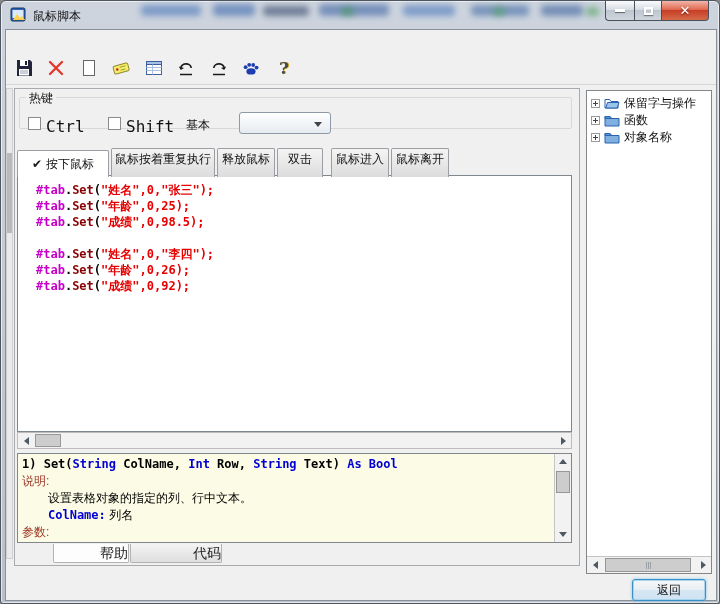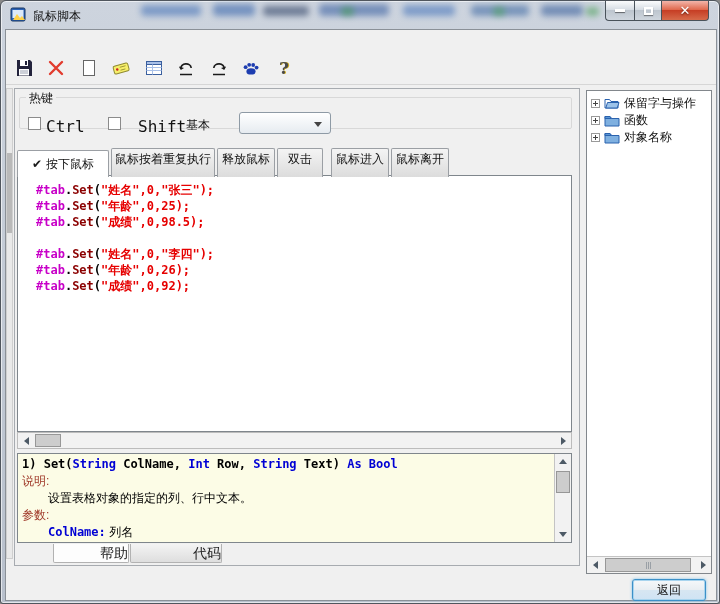--- a/index.html
+++ b/index.html
@@ -209,21 +209,21 @@
       <div class="thumb"></div>
     </div>
 
     <div class="leftpane">
 
       <div class="groupbox">
         <span class="group-label">热键</span>
         <span class="cb" style="left:8px;top:19px;"></span>
         <span class="cb-label" style="left:26px;top:19px;">Ctrl</span>
         <span class="cb" style="left:88px;top:19px;"></span>
-        <span class="cb-label" style="left:106px;top:19px;margin-left:12px;">Shift</span>
+        <span class="cb-label" style="left:106px;top:19px;">Shift</span>
         <span class="mode-label" style="left:166px;top:19px;">基本</span>
         <div class="combo" style="left:219px;top:14px;">
           <span class="varea"></span>
           <span class="arrow"></span>
         </div>
       </div>
 
       <div class="tabstrip"><div class="tab active" style="width: 92px;"><span class="chk">✔</span><span>按下鼠标</span></div><div class="tab" style="width: 104px;"><span>鼠标按着重复执行</span></div><div class="tab" style="width: 58px;"><span>释放鼠标</span></div><div class="tab" style="width: 46px;"><span>双击</span></div><div class="tab" style="width: 58px; margin-left: 6px;"><span>鼠标进入</span></div><div class="tab" style="width: 58px;"><span>鼠标离开</span></div></div>
 
       <div class="editor">
@@ -246,22 +246,22 @@
         <span class="sb-btn" style="right:0;top:0;">
             <span class="tri-r"></span>
           </span>
       </div>
 
       <div class="helppanel">
         <div class="helpbody">
             <div class="hl first"><span style="color: rgb(0, 0, 0);">1) Set(</span><span style="color: rgb(0, 0, 212);">String</span><span style="color: rgb(0, 0, 0);"> ColName, </span><span style="color: rgb(0, 0, 212);">Int</span><span style="color: rgb(0, 0, 0);"> Row, </span><span style="color: rgb(0, 0, 212);">String</span><span style="color: rgb(0, 0, 0);"> Text) </span><span style="color: rgb(0, 0, 212);">As Bool</span></div>
             <div class="hl"><span style="color: rgb(160, 58, 42);">说明:</span></div>
             <div class="hl indent"><span style="color: rgb(0, 0, 0);">设置表格对象的指定的列、行中文本。</span></div>
+            <div class="hl indent"><span class="b" style="color: rgb(0, 0, 212);">ColName:</span><span style="color: rgb(0, 0, 0);"> 列名</span></div>
             <div class="hl"><span style="color: rgb(160, 58, 42);">参数:</span></div>
-            <div class="hl indent"><span class="b" style="color: rgb(0, 0, 212);">ColName:</span><span style="color: rgb(0, 0, 0);"> 列名</span></div>
           </div>
         <div class="hvscroll">
           <span class="sb-btn" style="left:0;top:0;width:16px;">
               <span class="tri-u"></span>
             </span>
           <span class="sb-thumb"></span>
           <span class="sb-btn" style="left:0;bottom:0;width:16px;">
               <span class="tri-d"></span>
             </span>
         </div>

